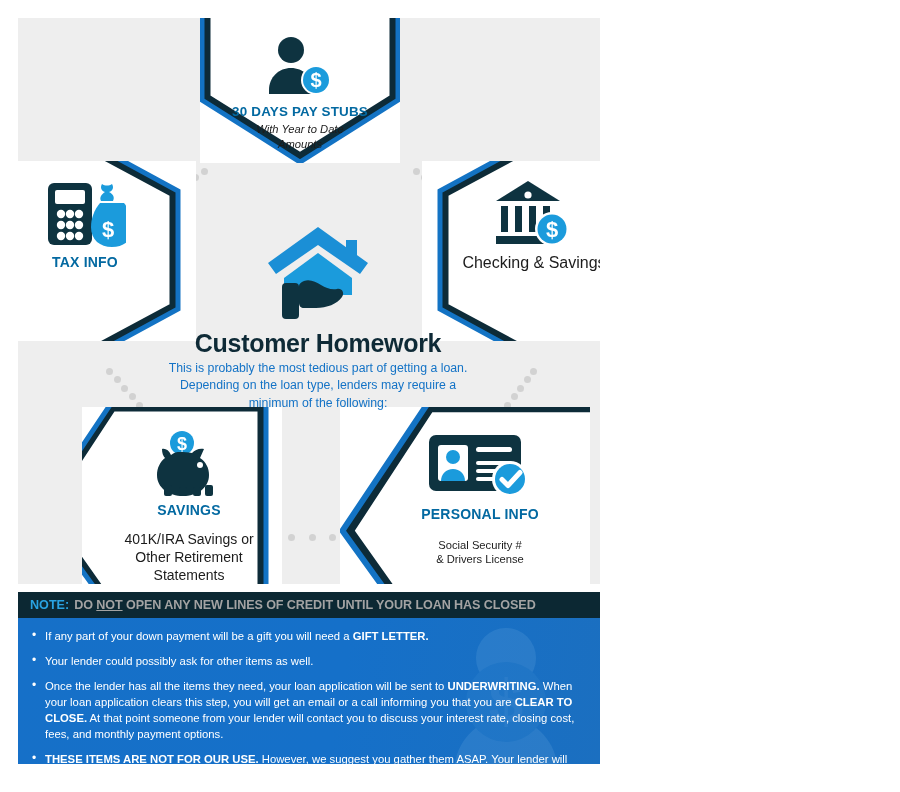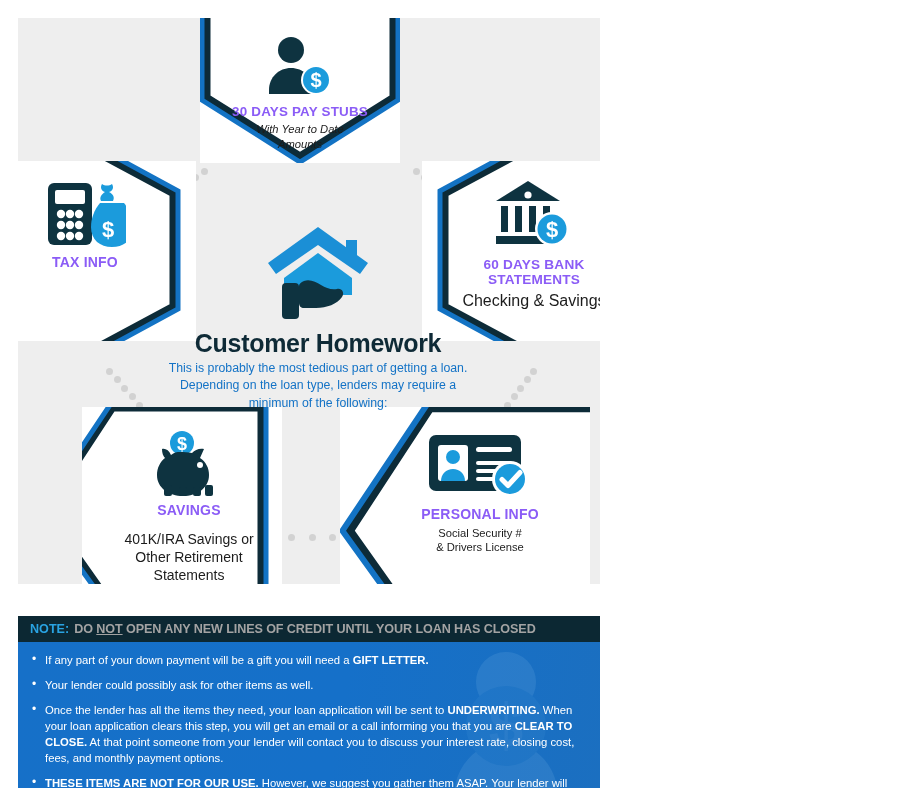--- a/index.html
+++ b/index.html
@@ -20,39 +20,38 @@
     left: 18px; top: 18px;
     width: 582px; height: 566px;
     background: #eeeeee;
     overflow: hidden;
   }
   #banner {
     position: absolute;
     left: 18px; top: 592px;
     width: 582px; height: 172px;
     overflow: hidden;
-    margin-top: 24px;
   }
 
   
   .hex {
     position: absolute;
     background: #ffffff;
   }
   .hex .shape { position: absolute; inset: 0; }
   .hex .content {
     position: absolute; inset: 0;
     display: flex;
     flex-direction: column;
     align-items: center;
     justify-content: flex-start;
     text-align: center;
   }
   .hex-title {
-    color: #8b5cf6;
+    color: #0369a1;
     font-weight: bold;
     letter-spacing: .2px;
     line-height: 1.12;
   }
   .hex-sub {
     color: #1c1c1c;
     line-height: 1.30;
   }
 
   
@@ -236,21 +235,20 @@
           <circle cx="34" cy="16" r="3.6" fill="#ffffff"></circle>
           <rect x="7" y="27" width="7" height="26" fill="#0e3340"></rect>
           <rect x="21" y="27" width="7" height="26" fill="#0e3340"></rect>
           <rect x="35" y="27" width="7" height="26" fill="#0e3340"></rect>
           <rect x="49" y="27" width="7" height="26" fill="#0e3340"></rect>
           <rect x="2" y="57" width="62" height="8" fill="#0e3340"></rect>
           <circle cx="58" cy="50" r="17" fill="#ffffff"></circle>
           <circle cx="58" cy="50" r="14.5" fill="#1b9bdc"></circle>
           <text x="58" y="58" font-family="'Liberation Sans',sans-serif" font-size="22" font-weight="bold" fill="#ffffff" text-anchor="middle">$</text>
         </svg>
-        <div class="hex-title" style="font-size:13.6px; margin-top:8px; max-width:150px;">60 DAYS BANK STATEMENTS</div>
         <div class="hex-sub" style="font-size:16px; margin-top:4px; white-space:pre-line;">Checking &amp; Savings</div>
       </div>
     </div>
 
     <div class="hex" style="left:64px; top:389px; width:200px; height:200px;">
       <svg class="shape" viewBox="0 0 200 200">
         <polygon points="30,0 180,0 180,200 30,200 -38,104" fill="#ffffff" stroke="#0d2b38" stroke-width="9"></polygon>
         <polygon points="30,-5 184,-5 184,205 30,205 -43,104" fill="none" stroke="#1373c4" stroke-width="5"></polygon>
       </svg>
       <div class="content" style="padding-top:22px; padding-left:14px;">
@@ -285,21 +283,21 @@
           <path d="M14 48c0-7 5-12 12-12s12 5 12 12z" fill="#1b9bdc"></path>
           <rect x="49" y="14" width="36" height="5" rx="2.5" fill="#ffffff"></rect>
           <rect x="49" y="28" width="36" height="4" rx="2" fill="#ffffff"></rect>
           <rect x="49" y="36" width="36" height="4" rx="2" fill="#ffffff"></rect>
           <rect x="49" y="44" width="24" height="4" rx="2" fill="#ffffff"></rect>
           <circle cx="83" cy="46" r="18" fill="#ffffff"></circle>
           <circle cx="83" cy="46" r="15" fill="#1b9bdc"></circle>
           <path d="M75 46.5 l6 6 l12 -13" fill="none" stroke="#ffffff" stroke-width="5" stroke-linecap="round" stroke-linejoin="round"></path>
         </svg>
         <div class="hex-title" style="font-size:14px; margin-top:8px;">PERSONAL INFO</div>
-        <div class="hex-sub" style="font-size:11.2px; margin-top:3px; white-space:pre-line;">Social Security #
+        <div class="hex-sub" style="font-size:11.2px; margin-top:15px; white-space:pre-line;">Social Security #
 &amp; Drivers License</div>
       </div>
     </div>
 
     <div id="center">
       <svg width="116" height="98" viewBox="0 0 116 98">
         <path d="M58 4 L108 40 L100 51 L58 22 L16 51 L8 40 Z" fill="#1b8fd6"></path>
         <rect x="86" y="17" width="11" height="18" fill="#1b8fd6"></rect>
         <path d="M58 30 L92 55 V72 H24 V55 Z" fill="#1b9bdc"></path>
         <rect x="22" y="60" width="17" height="36" rx="4" fill="#0e3340"></rect>

